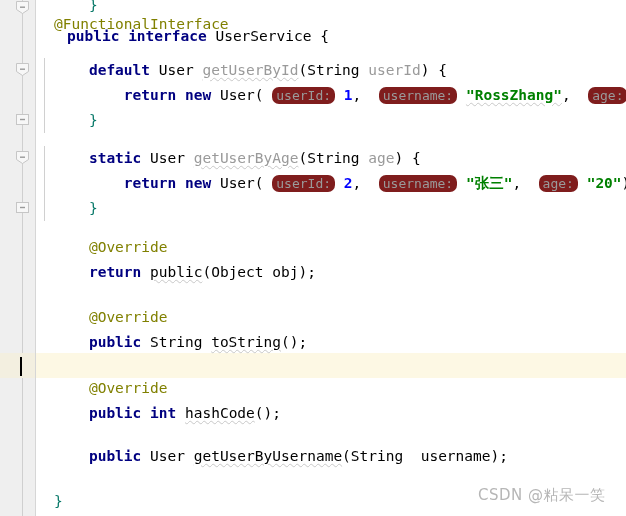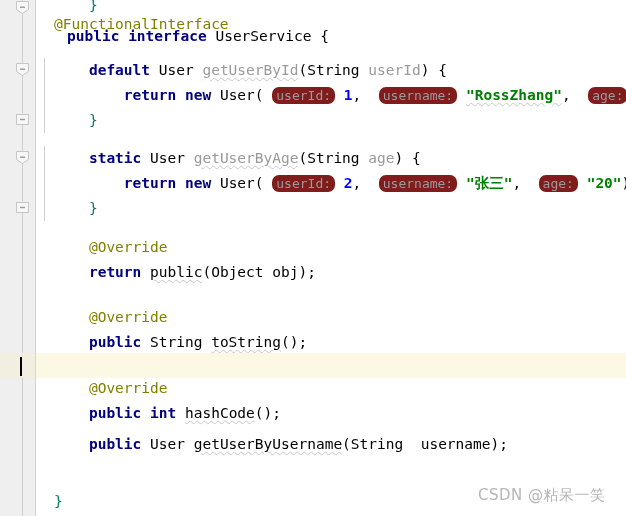--- a/index.html
+++ b/index.html
@@ -198,21 +198,21 @@
       <div class="line code-inner" style="top: 221px;"></div>
       <div class="line code-inner" style="top: 235px;"><span class="plain">    </span><span class="anno">@Override</span></div>
       <div class="line code-inner" style="top: 260px;"><span class="plain">    </span><span class="kw">return</span><span class="plain"> </span><span class="plain wavy">public</span><span class="plain">(Object obj);</span></div>
       <div class="line code-inner" style="top: 285px;"></div>
       <div class="line code-inner" style="top: 305px;"><span class="plain">    </span><span class="anno">@Override</span></div>
       <div class="line code-inner" style="top: 330px;"><span class="plain">    </span><span class="kw">public</span><span class="plain"> String </span><span class="plain wavy">toString</span><span class="plain">();</span></div>
       <div class="line code-inner" style="top: 354px;"></div>
       <div class="line code-inner" style="top: 376px;"><span class="plain">    </span><span class="anno">@Override</span></div>
       <div class="line code-inner" style="top: 401px;"><span class="plain">    </span><span class="kw">public</span><span class="plain"> </span><span class="kw">int</span><span class="plain"> </span><span class="plain wavy">hashCode</span><span class="plain">();</span></div>
       <div class="line code-inner" style="top: 426px;"></div>
-      <div class="line code-inner" style="top: 432px;"><span class="plain">    </span><span class="kw">public</span><span class="plain"> User </span><span class="plain wavy">getUserByUsername</span><span class="plain">(String  username);</span></div>
+      <div class="line code-inner" style="top: 444px;"><span class="plain">    </span><span class="kw">public</span><span class="plain"> User </span><span class="plain wavy">getUserByUsername</span><span class="plain">(String  username);</span></div>
       <div class="line code-inner" style="top: 469px;"></div>
       <div class="line code-inner" style="top: 489px;"><span class="brace-g">}</span></div>
     </div>
 
   <div class="caret" id="caret" style="left: 20px; top: 357px;"></div>
 
   <div class="watermark" id="watermark" style="left: 478px; top: 486px;">CSDN @粘呆一笑</div>
 
 </div>
 

